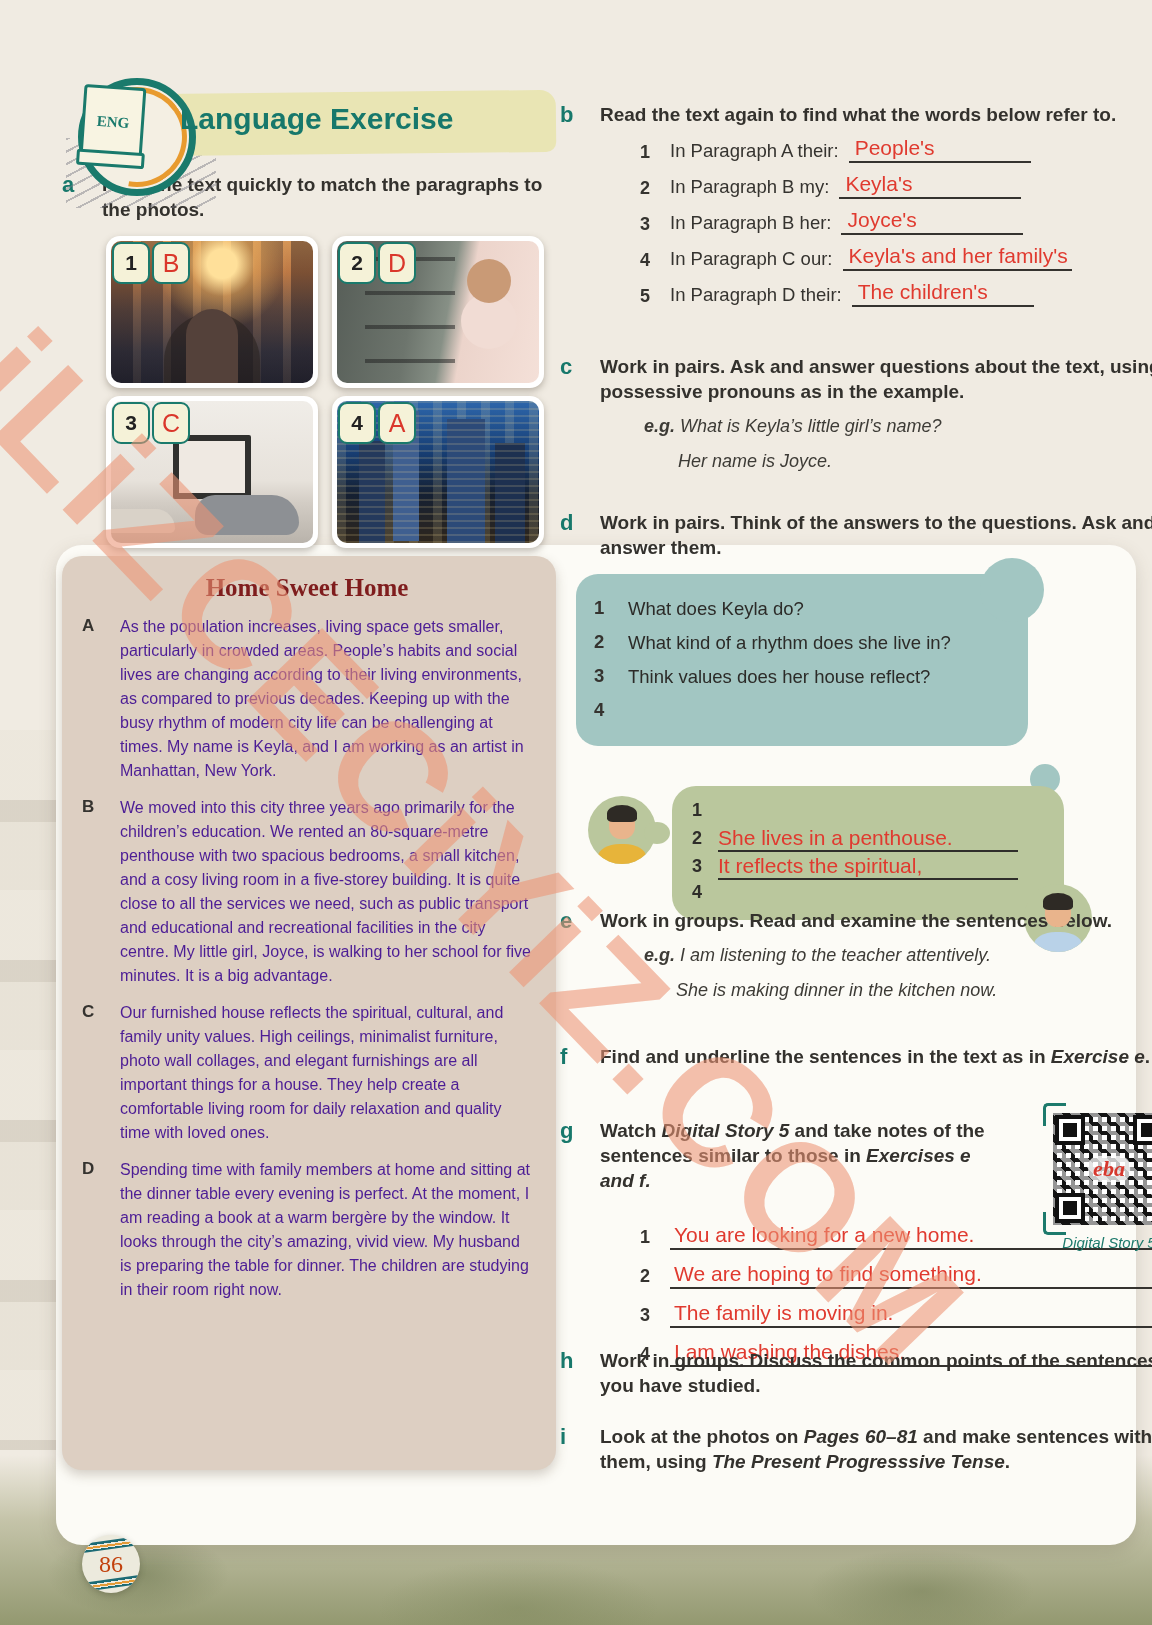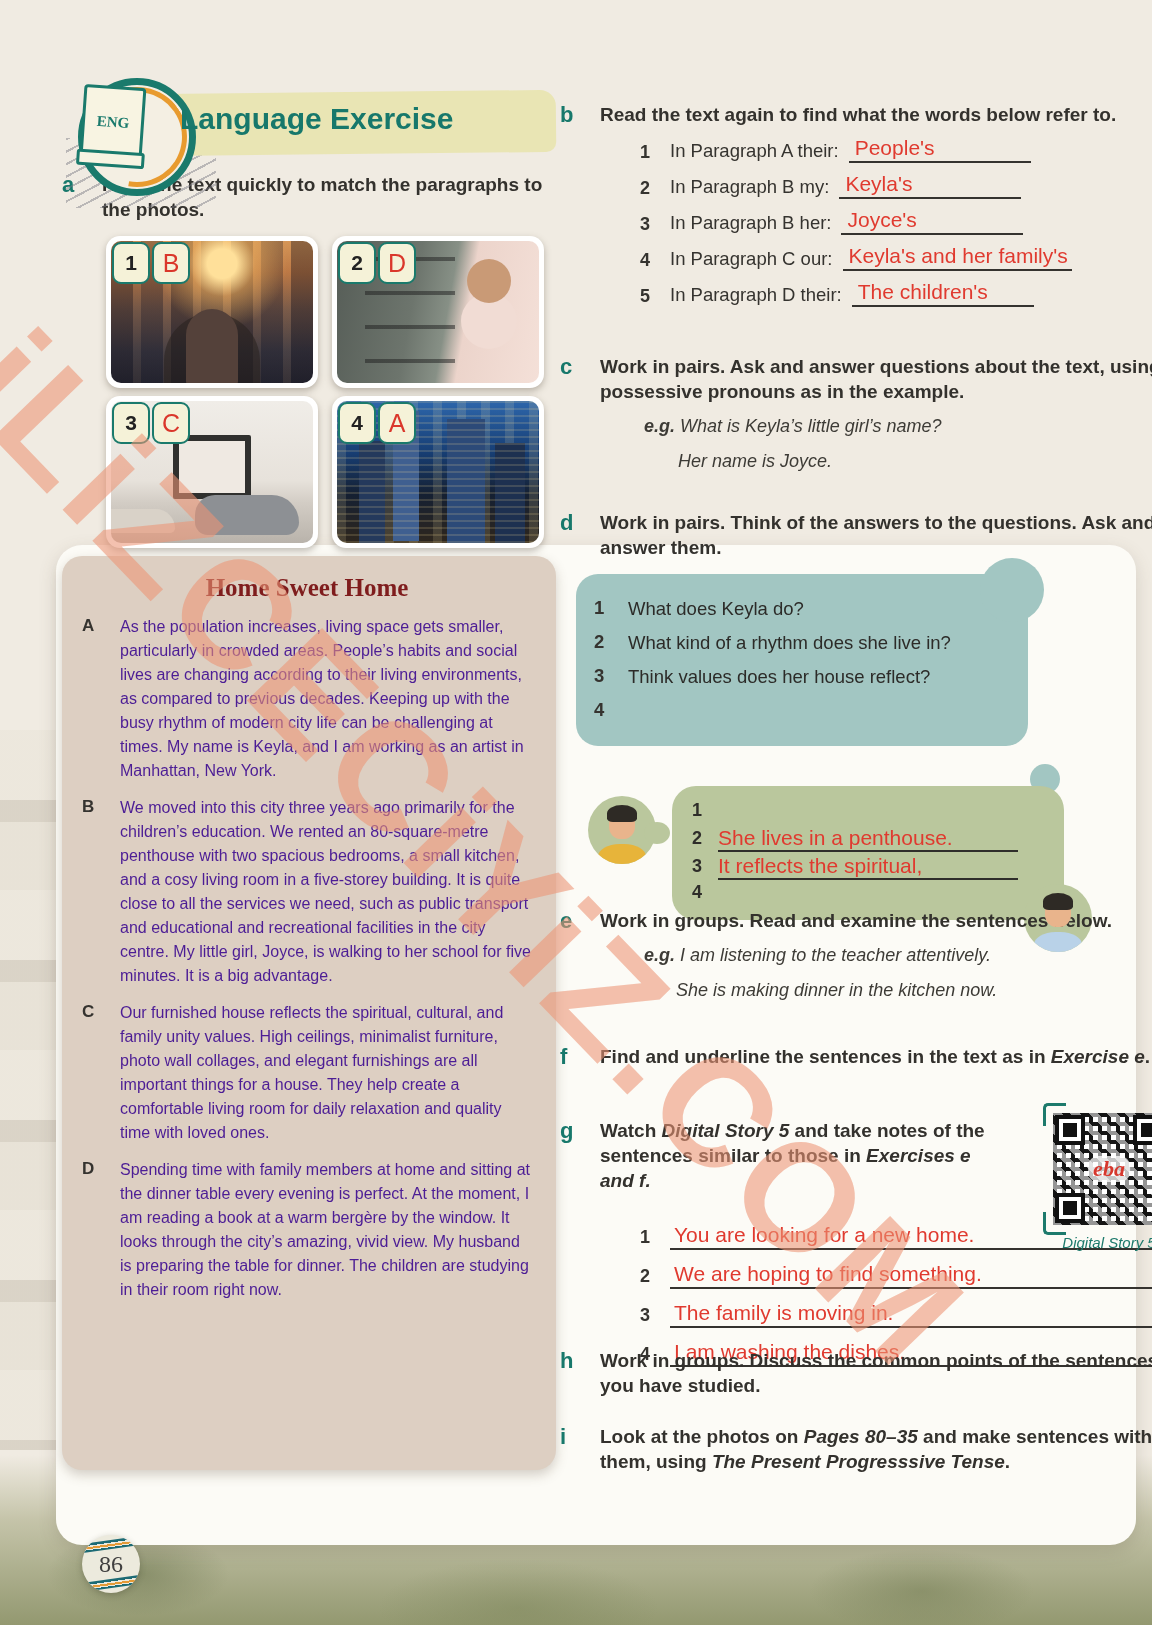--- a/index.html
+++ b/index.html
@@ -167,21 +167,21 @@
     white-space:nowrap;padding:0 4px 1px 4px;}
 
   
   .page-badge{position:absolute;left:82px;top:1535px;width:58px;height:58px;border-radius:50%;
     background:#eceadd;box-shadow:0 2px 6px rgba(60,60,40,.3);
     display:flex;align-items:center;justify-content:center;z-index:40;overflow:hidden;}
   .page-badge::before{content:"";position:absolute;left:0;right:0;top:5px;height:9px;transform:rotate(-8deg);
     background:linear-gradient(180deg,#1d6b75 0 2.5px,transparent 2.5px 4px,#e59a36 4px 6px,transparent 6px 7px,#1d6b75 7px 9px);}
   .page-badge::after{content:"";position:absolute;left:0;right:0;bottom:5px;height:9px;transform:rotate(-8deg);
     background:linear-gradient(180deg,#1d6b75 0 2.5px,transparent 2.5px 4px,#e59a36 4px 6px,transparent 6px 7px,#1d6b75 7px 9px);}
-  .page-num{font-family:"Liberation Serif",serif;font-size:24px;color:#404040;z-index:2;}
+  .page-num{font-family:"Liberation Serif",serif;font-size:24px;color:#c2410c;z-index:2;}
 
   b{font-weight:normal;}
 </style>
 </head>
 <body>
 
 <div class="page">
 
   <div class="bg-building"></div>
   <div class="bg-grass"></div>
@@ -423,21 +423,21 @@
       </div>
     </div>
 
     <div class="sec ex" style="top:1252px;">
       <span class="ex-letter">h</span>
       <div class="instr">Work in groups. Discuss the common points of the sentences you have studied.</div>
     </div>
 
     <div class="sec ex" style="top:1328px;">
       <span class="ex-letter">i</span>
-      <div class="instr">Look at the photos on <i>Pages 80–35</i> and make sentences with them, using <i>The Present Progresssive Tense</i>.</div>
+      <div class="instr">Look at the photos on <i>Pages 60–81</i> and make sentences with them, using <i>The Present Progresssive Tense</i>.</div>
     </div>
   </div>
 
   <div class="page-badge">
     <span class="page-num">86</span>
   </div>
 
   <div class="watermark">iNGiLiZCECiYiZ.COM</div>
 </div>
 

